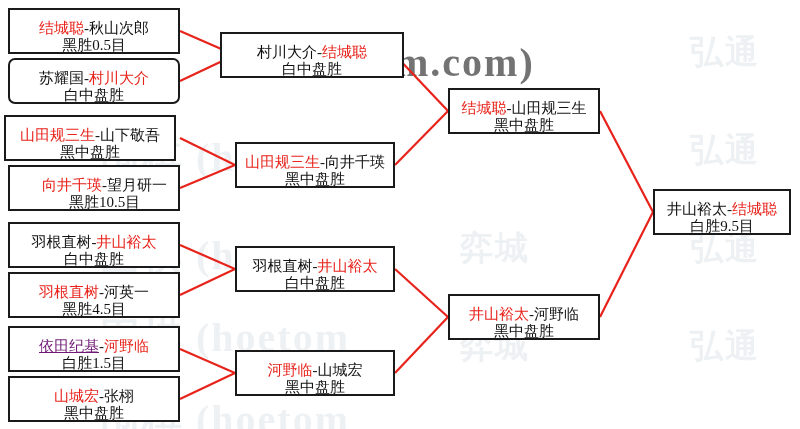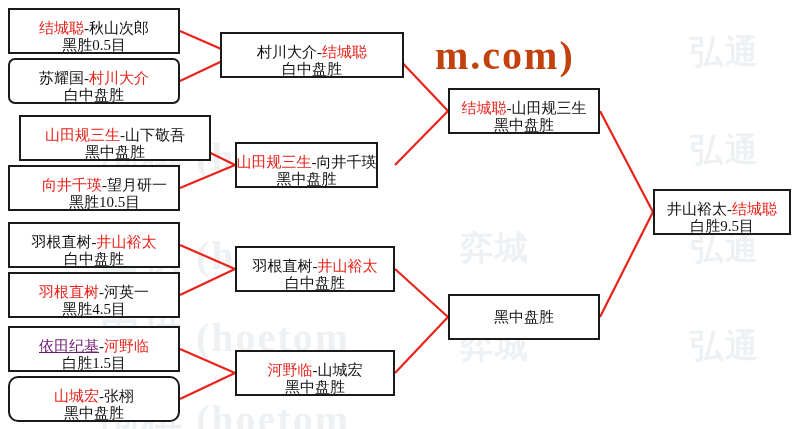--- a/index.html
+++ b/index.html
@@ -78,21 +78,21 @@
   .p-win  { color: #e8231b; }
   .p-lose { color: #111111; }
   .dash   { color: #111111; }
 </style>
 </head>
 <body>
 
 <div id="bracket">
 
   <div class="wm-layer">
-      <div class="wm wm-en" style="left: 395px; top: 32px; color: #c2410c; margin-left: 40px;">m.com)</div>
+      <div class="wm wm-en" style="left: 395px; top: 39px; color: #737373;">m.com)</div>
       <div class="wm wm-cn" style="left: 690px; top: 30px; color: rgb(238, 241, 243);">弘通</div>
       <div class="wm wm-cn" style="left: 690px; top: 128px; color: rgb(238, 241, 243);">弘通</div>
       <div class="wm wm-cn" style="left: 690px; top: 226px; color: rgb(238, 241, 243);">弘通</div>
       <div class="wm wm-cn" style="left: 690px; top: 324px; color: rgb(238, 241, 243);">弘通</div>
       <div class="wm wm-en" style="left: 100px; top: 130px; color: rgb(238, 241, 243);">围棋 (hoetom</div>
       <div class="wm wm-en" style="left: 100px; top: 228px; color: rgb(238, 241, 243);">围棋 (hoetom</div>
       <div class="wm wm-en" style="left: 100px; top: 310px; color: rgb(238, 241, 243);">围棋 (hoetom</div>
       <div class="wm wm-en" style="left: 100px; top: 392px; color: rgb(238, 241, 243);">围棋 (hoetom</div>
       <div class="wm wm-cn" style="left: 460px; top: 226px; color: rgb(238, 241, 243);">弈城</div>
       <div class="wm wm-cn" style="left: 460px; top: 324px; color: rgb(238, 241, 243);">弈城</div>
@@ -118,65 +118,66 @@
 
   <div id="boxes">
       <div class="match" style="left: 8px; top: 8px; width: 172px; height: 46px; border-color: rgb(26, 26, 26);">
         <div class="pairing"><span class="p-name p-win" style="color: rgb(232, 35, 27);">结城聪</span><span class="dash">-</span><span class="p-name p-lose" style="color: rgb(17, 17, 17);">秋山次郎</span></div>
         <div class="result">黑胜0.5目</div>
       </div>
       <div class="match" style="left: 8px; top: 58px; width: 172px; height: 46px; border-color: rgb(26, 26, 26); border-radius: 7px;">
         <div class="pairing"><span class="p-name p-lose" style="color: rgb(17, 17, 17);">苏耀国</span><span class="dash">-</span><span class="p-name p-win" style="color: rgb(232, 35, 27);">村川大介</span></div>
         <div class="result">白中盘胜</div>
       </div>
-      <div class="match" style="left: 19px; top: 115px; width: 192px; height: 46px; border-color: rgb(26, 26, 26);">
+      <div class="match" style="left: 4px; top: 115px; width: 172px; height: 46px; border-color: rgb(26, 26, 26);">
         <div class="pairing"><span class="p-name p-win" style="color: rgb(232, 35, 27);">山田规三生</span><span class="dash">-</span><span class="p-name p-lose" style="color: rgb(17, 17, 17);">山下敬吾</span></div>
         <div class="result">黑中盘胜</div>
       </div>
       <div class="match" style="left: 8px; top: 165px; width: 172px; height: 46px; border-color: rgb(26, 26, 26); padding-left: 25px;">
         <div class="pairing"><span class="p-name p-win" style="color: rgb(232, 35, 27);">向井千瑛</span><span class="dash">-</span><span class="p-name p-lose" style="color: rgb(17, 17, 17);">望月研一</span></div>
         <div class="result">黑胜10.5目</div>
       </div>
       <div class="match" style="left: 8px; top: 222px; width: 172px; height: 46px; border-color: rgb(26, 26, 26);">
         <div class="pairing"><span class="p-name p-lose" style="color: rgb(17, 17, 17);">羽根直树</span><span class="dash">-</span><span class="p-name p-win" style="color: rgb(232, 35, 27);">井山裕太</span></div>
         <div class="result">白中盘胜</div>
       </div>
       <div class="match" style="left: 8px; top: 272px; width: 172px; height: 46px; border-color: rgb(26, 26, 26);">
         <div class="pairing"><span class="p-name p-win" style="color: rgb(232, 35, 27);">羽根直树</span><span class="dash">-</span><span class="p-name p-lose" style="color: rgb(17, 17, 17);">河英一</span></div>
         <div class="result">黑胜4.5目</div>
       </div>
       <div class="match" style="left: 8px; top: 326px; width: 172px; height: 46px; border-color: rgb(26, 26, 26);">
         <div class="pairing"><span class="p-name p-lose" style="color: #701a75; text-decoration: underline;">依田纪基</span><span class="dash">-</span><span class="p-name p-win" style="color: rgb(232, 35, 27);">河野临</span></div>
         <div class="result">白胜1.5目</div>
       </div>
-      <div class="match" style="left: 8px; top: 376px; width: 172px; height: 46px; border-color: rgb(26, 26, 26); border-radius: 10px;">
+      <div class="match" style="left: 8px; top: 376px; width: 172px; height: 46px; border-color: rgb(26, 26, 26);">
         <div class="pairing"><span class="p-name p-win" style="color: rgb(232, 35, 27);">山城宏</span><span class="dash">-</span><span class="p-name p-lose" style="color: rgb(17, 17, 17);">张栩</span></div>
         <div class="result">黑中盘胜</div>
       </div>
       <div class="match" style="left: 220px; top: 32px; width: 184px; height: 46px; border-color: rgb(26, 26, 26);">
         <div class="pairing"><span class="p-name p-lose" style="color: rgb(17, 17, 17);">村川大介</span><span class="dash">-</span><span class="p-name p-win" style="color: rgb(232, 35, 27);">结城聪</span></div>
         <div class="result">白中盘胜</div>
       </div>
-      <div class="match" style="left: 235px; top: 142px; width: 143px; height: 46px; border-color: rgb(26, 26, 26);">
+      <div class="match" style="left: 235px; top: 142px; width: 160px; height: 46px; border-color: rgb(26, 26, 26);">
         <div class="pairing"><span class="p-name p-win" style="color: rgb(232, 35, 27);">山田规三生</span><span class="dash">-</span><span class="p-name p-lose" style="color: rgb(17, 17, 17);">向井千瑛</span></div>
         <div class="result">黑中盘胜</div>
       </div>
       <div class="match" style="left: 235px; top: 246px; width: 160px; height: 46px; border-color: rgb(26, 26, 26);">
         <div class="pairing"><span class="p-name p-lose" style="color: rgb(17, 17, 17);">羽根直树</span><span class="dash">-</span><span class="p-name p-win" style="color: rgb(232, 35, 27);">井山裕太</span></div>
         <div class="result">白中盘胜</div>
       </div>
       <div class="match" style="left: 235px; top: 350px; width: 160px; height: 46px; border-color: rgb(26, 26, 26);">
         <div class="pairing"><span class="p-name p-win" style="color: rgb(232, 35, 27);">河野临</span><span class="dash">-</span><span class="p-name p-lose" style="color: rgb(17, 17, 17);">山城宏</span></div>
         <div class="result">黑中盘胜</div>
       </div>
       <div class="match" style="left: 448px; top: 88px; width: 152px; height: 46px; border-color: rgb(26, 26, 26);">
         <div class="pairing"><span class="p-name p-win" style="color: rgb(232, 35, 27);">结城聪</span><span class="dash">-</span><span class="p-name p-lose" style="color: rgb(17, 17, 17);">山田规三生</span></div>
         <div class="result">黑中盘胜</div>
       </div>
       <div class="match" style="left: 448px; top: 294px; width: 152px; height: 46px; border-color: rgb(26, 26, 26);">
+        <div class="pairing"><span class="p-name p-win" style="color: rgb(232, 35, 27);">井山裕太</span><span class="dash">-</span><span class="p-name p-lose" style="color: rgb(17, 17, 17);">河野临</span></div>
         <div class="result">黑中盘胜</div>
       </div>
       <div class="match" style="left: 653px; top: 189px; width: 138px; height: 46px; border-color: rgb(26, 26, 26);">
         <div class="pairing"><span class="p-name p-lose" style="color: rgb(17, 17, 17);">井山裕太</span><span class="dash">-</span><span class="p-name p-win" style="color: rgb(232, 35, 27);">结城聪</span></div>
         <div class="result">白胜9.5目</div>
       </div>
     </div>
 
 </div>
 

